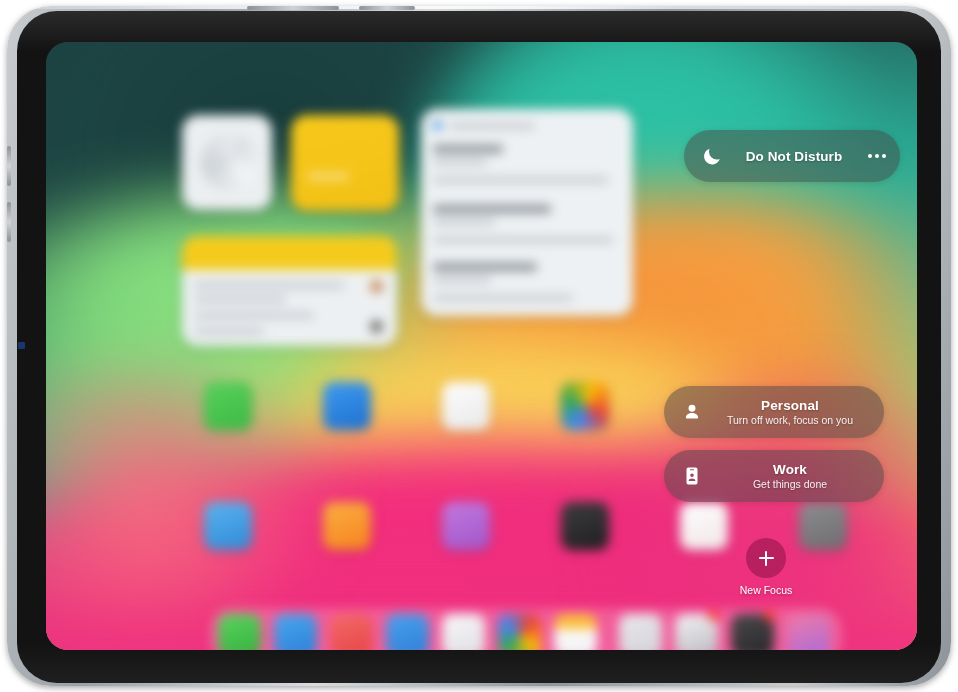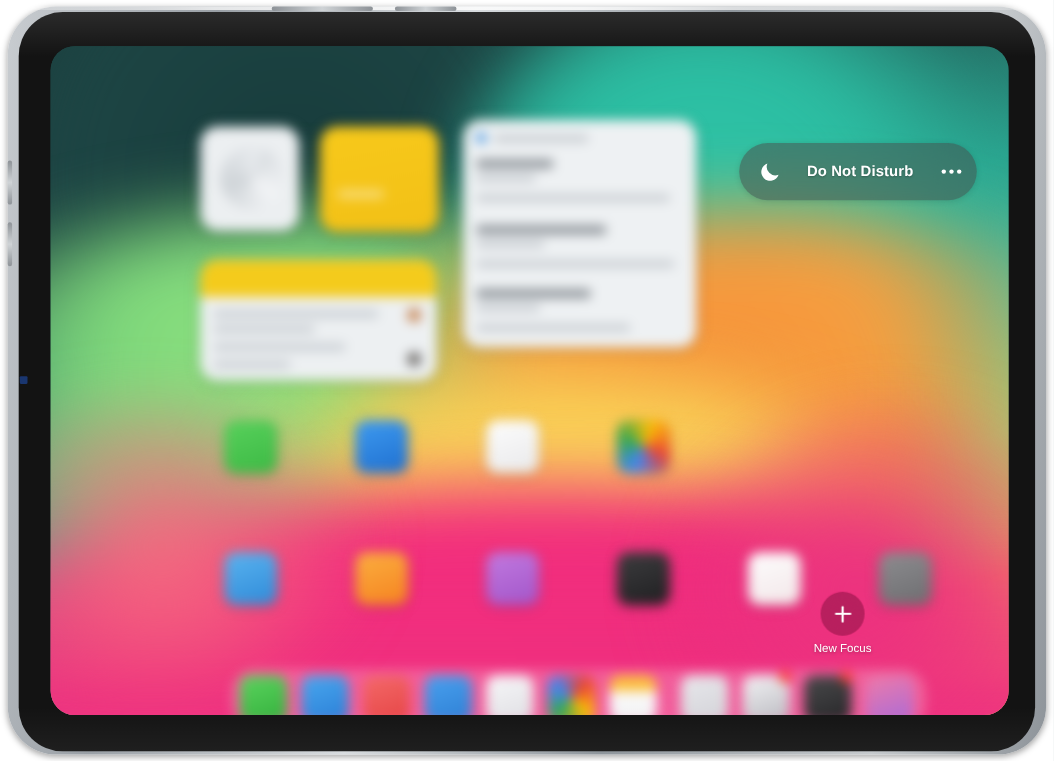--- a/index.html
+++ b/index.html
@@ -215,40 +215,62 @@
       <div class="dapp" style="left:573px;background:linear-gradient(160deg,#e8e8ec,#d2d2d7);"></div>
       <div class="dapp" style="left:629px;background:linear-gradient(160deg,#f3f3f5,#b9b9bf);"></div>
       <div class="badge" style="left:662px;top:568px;"></div>
       <div class="dapp" style="left:685px;background:linear-gradient(160deg,#4a4a4c,#262628);"></div>
       <div class="badge" style="left:718px;top:568px;"></div>
       <div class="dapp" style="left:741px;background:linear-gradient(160deg,#f07ba8,#a86bd8);"></div>
     </div>
 
     <div class="focus-panel">
 
-      <div class="pill" style="left:56px;top:44px;width:216px;height:52px;">
+      <div class="pill" style="left:68px;top:44px;width:216px;height:52px;">
         <span class="pi">
           <svg viewBox="0 0 24 24">
               <path d="M20.5 15.2A8.6 8.6 0 0 1 9.4 4a8.8 8.8 0 1 0 11.1 11.2z"></path>
             </svg>
         </span>
         <span class="ptxt">
           <span class="ptitle">Do Not Disturb</span>
         </span>
         <span class="dots">
             <i></i>
             <i></i>
             <i></i>
           </span>
       </div>
 
 
 
 
-
+      <div class="pill" style="left:48px;top:300px;width:220px;height:52px;">
+        <span class="pi">
+          <svg viewBox="0 0 24 24">
+              <path d="M12 11.6a3.8 3.8 0 1 0-3.8-3.8A3.8 3.8 0 0 0 12 11.6zm0 1.6c-3.4 0-6.6 1.9-6.6 4.3v.9a.7.7 0 0 0 .7.7h11.8a.7.7 0 0 0 .7-.7v-.9c0-2.4-3.2-4.3-6.6-4.3z"></path>
+            </svg>
+        </span>
+        <span class="ptxt nodots">
+          <div class="ptitle">Personal</div>
+          <div class="psub">Turn off work, focus on you</div>
+        </span>
+      </div>
+
+      <div class="pill" style="left:48px;top:364px;width:220px;height:52px;">
+        <span class="pi">
+          <svg viewBox="0 0 24 24">
+              <path d="M16 2.6H8a2 2 0 0 0-2 2v14.8a2 2 0 0 0 2 2h8a2 2 0 0 0 2-2V4.6a2 2 0 0 0-2-2zM10.4 4.6h3.2a.6.6 0 0 1 0 1.2h-3.2a.6.6 0 0 1 0-1.2zM12 9.2a2 2 0 1 1-2 2 2 2 0 0 1 2-2zm3.6 8.2H8.4v-.5c0-1.3 1.6-2.3 3.6-2.3s3.6 1 3.6 2.3z"></path>
+            </svg>
+        </span>
+        <span class="ptxt nodots">
+          <div class="ptitle">Work</div>
+          <div class="psub">Get things done</div>
+        </span>
+      </div>
 
       <div class="newfocus">
         <div class="nf-btn">
             <span></span>
           </div>
         <div class="nf-label">New Focus</div>
       </div>
 
     </div>
   </div>

